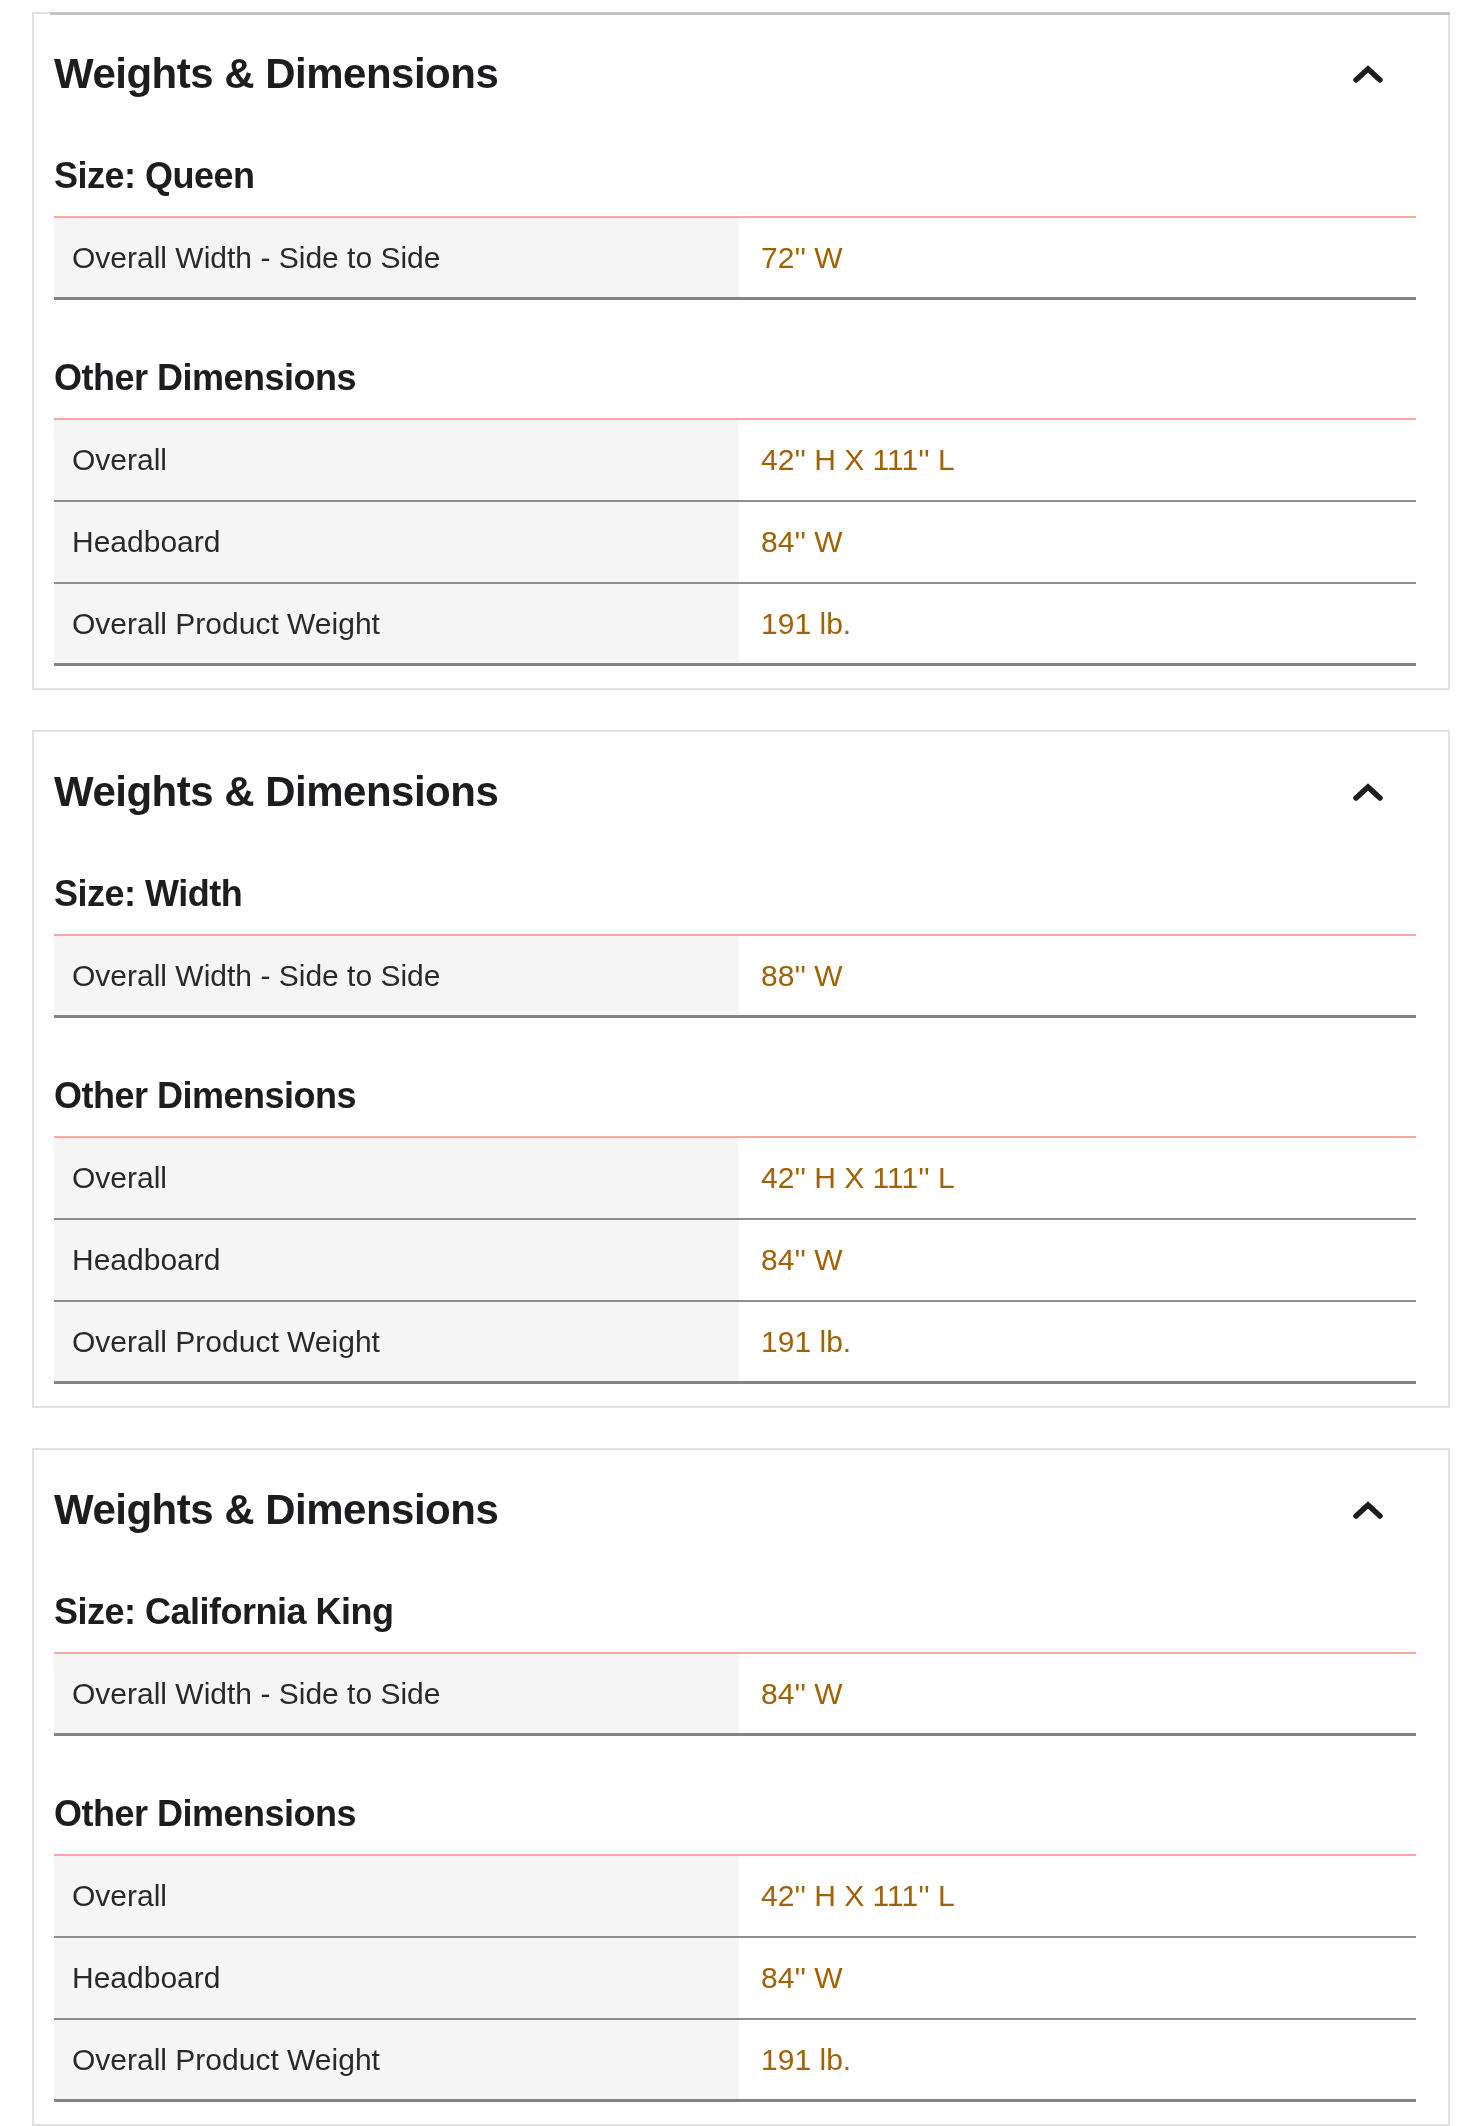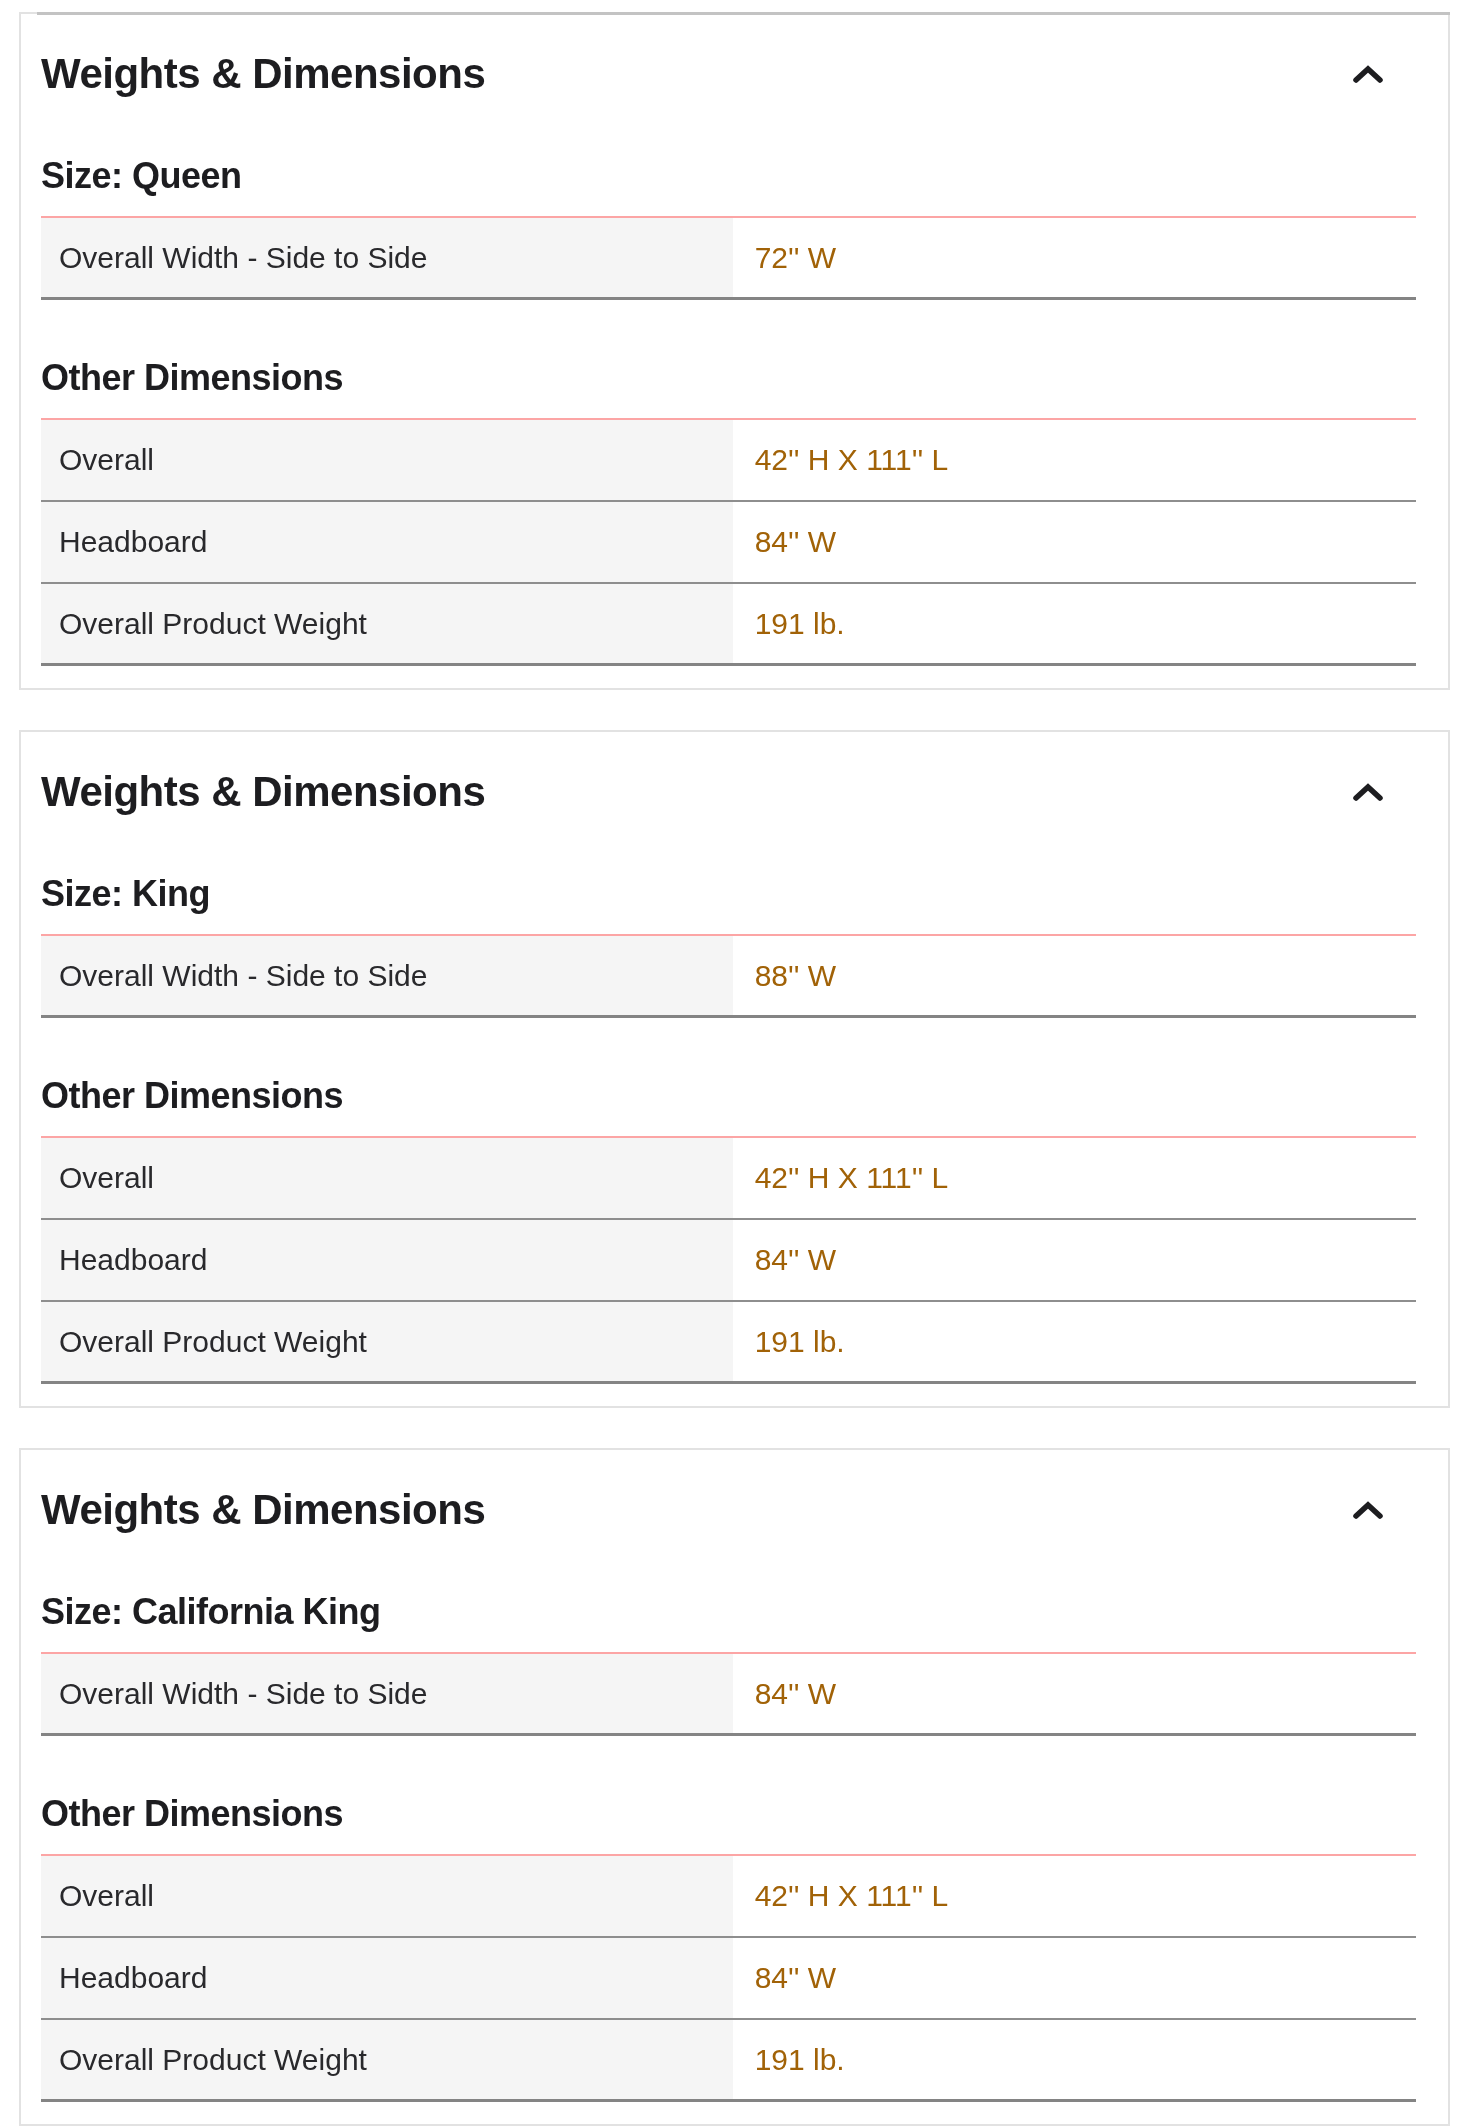--- a/index.html
+++ b/index.html
@@ -8,21 +8,21 @@
     background: #ffffff;
     font-family: "Liberation Sans", sans-serif;
     color: #222225;
     overflow: hidden;
   }
   body { height: 2126px; position: relative; }
 
   .page { padding-top: 12px; }
 
   .card {
-    margin: 0 22px 40px 19px;
+    margin: 0 22px 40px 32px;
     border: 2px solid #e2e2e2;
     background: #ffffff;
     padding: 36px 32px 22px 20px;
     position: relative;
   }
   .card.first::before {
     content: "";
     position: absolute;
     top: -2px; left: 16px; right: -2px;
     height: 3px;
@@ -136,21 +136,21 @@
 
   <section class="card">
     <div class="accordion-header">
       <h2 class="section-title">Weights &amp; Dimensions</h2>
       <button class="collapse-button">
         <svg width="32" height="19" viewBox="0 0 32 19">
           <polyline points="4,15 16,4 28,15" fill="none" stroke="#1d1d20" stroke-width="5.5" stroke-linecap="round" stroke-linejoin="miter"></polyline>
         </svg>
       </button>
     </div>
-    <h3 class="size-heading">Size: King</h3>
+    <h3 class="size-heading">Size: Width</h3>
     <div class="dim-table size-table">
       <div class="dim-row">
         <div class="row-label">Overall Width - Side to Side</div>
         <div class="row-value">88'' W</div>
       </div>
     </div>
     <h3 class="other-heading">Other Dimensions</h3>
     <div class="dim-table">
       <div class="dim-row">
         <div class="row-label">Overall</div>

